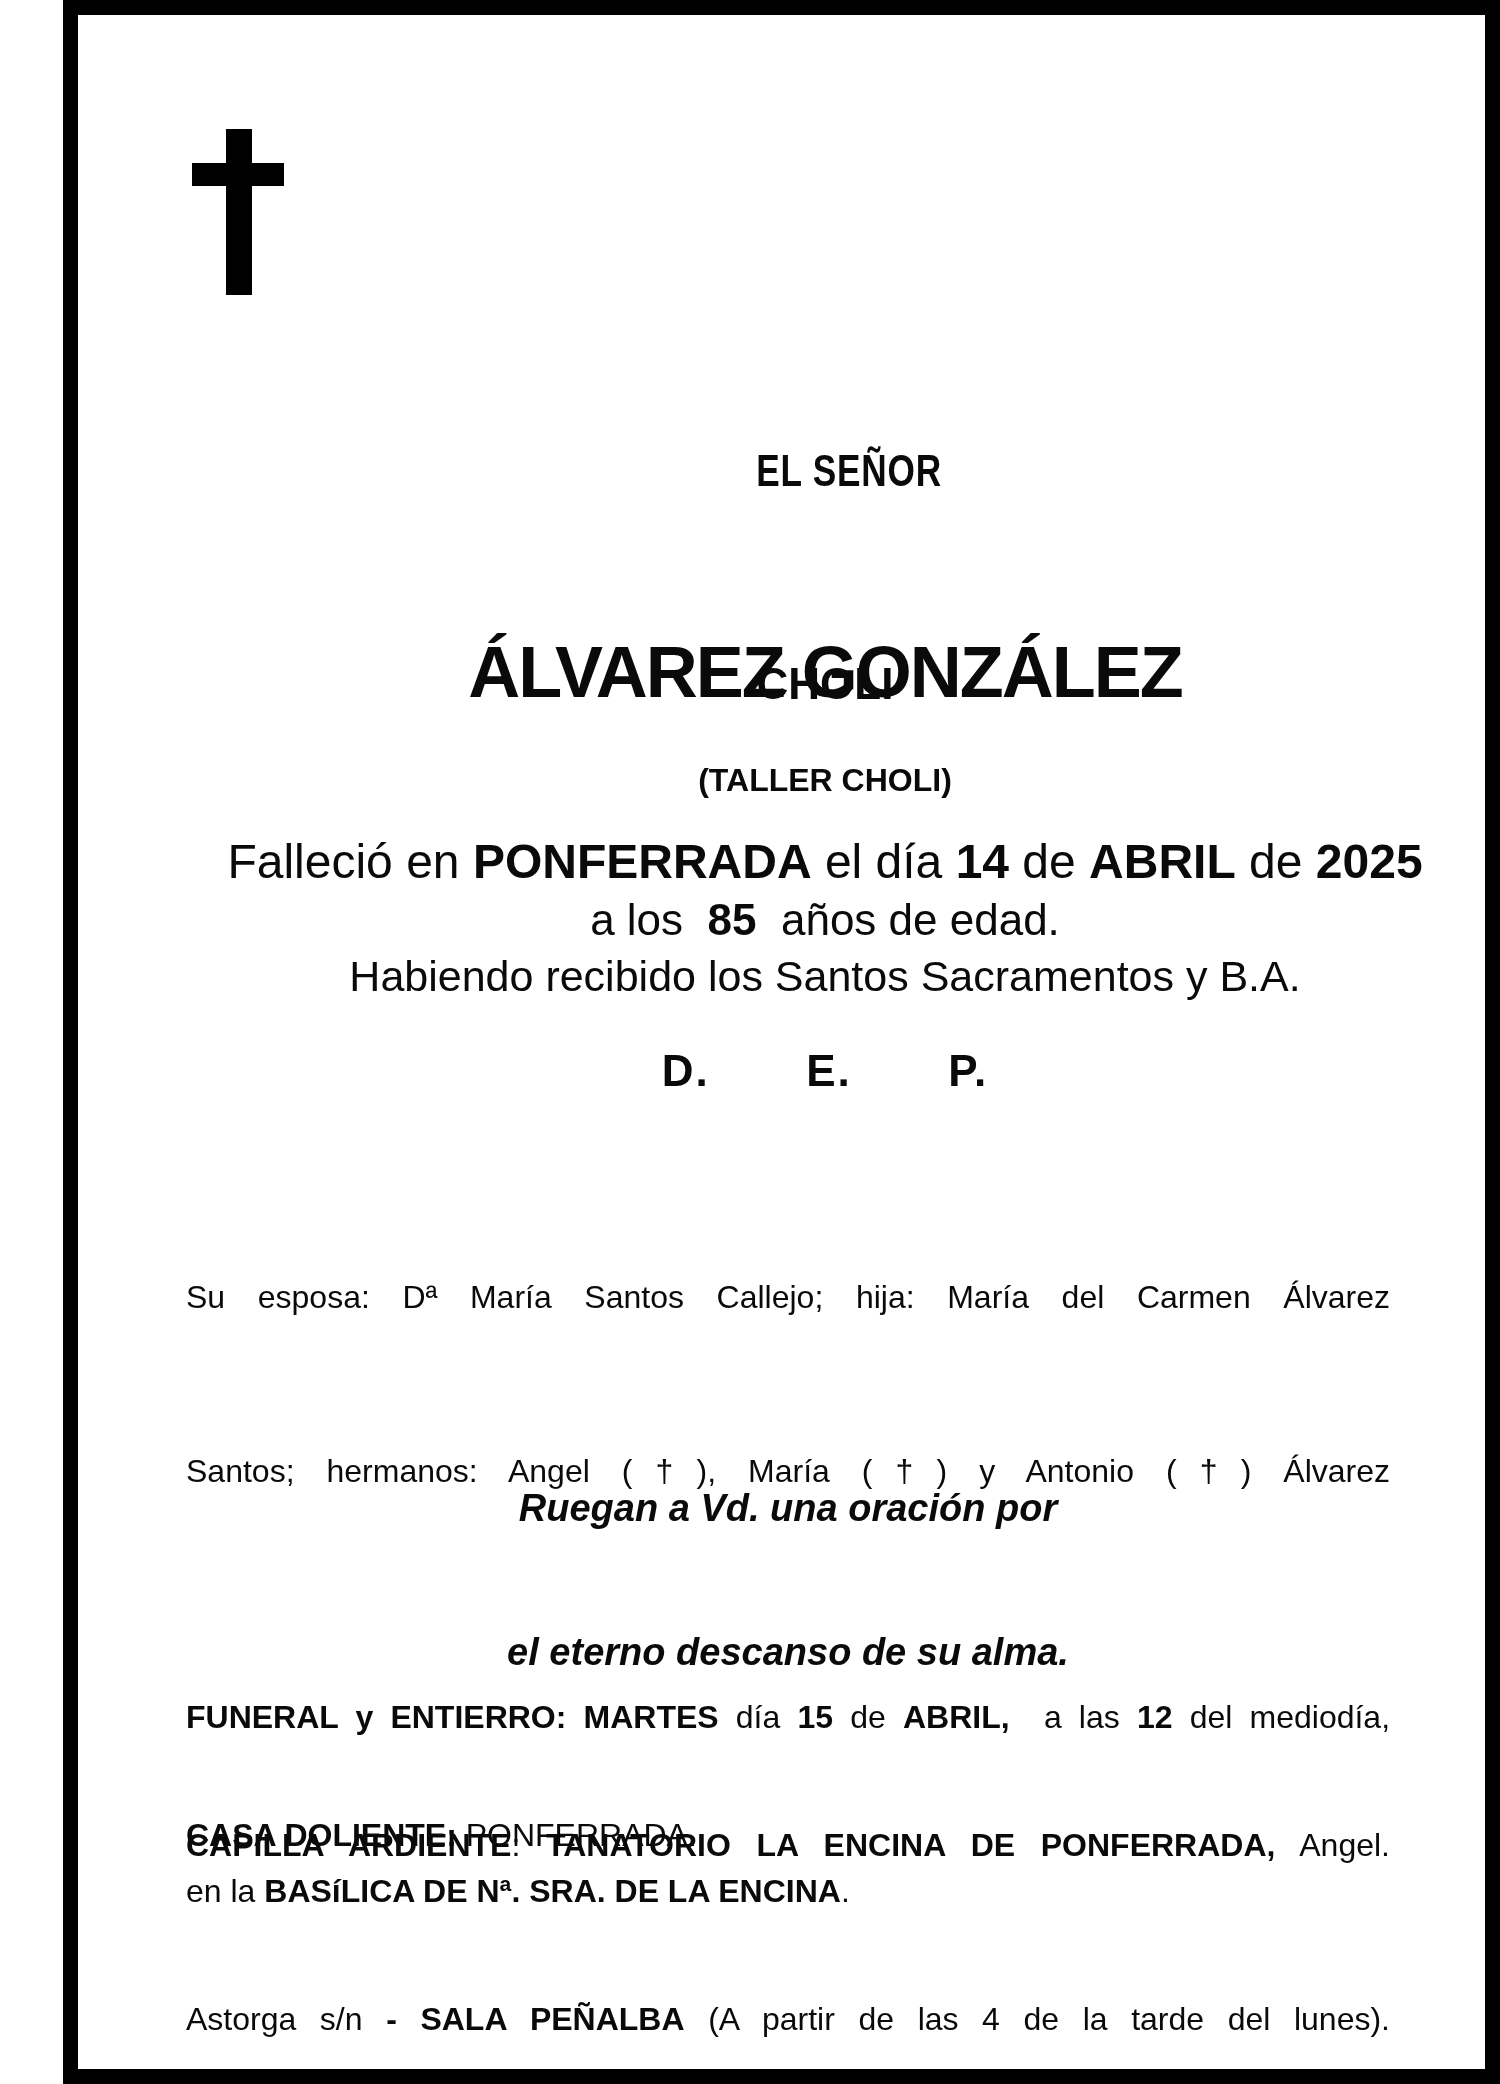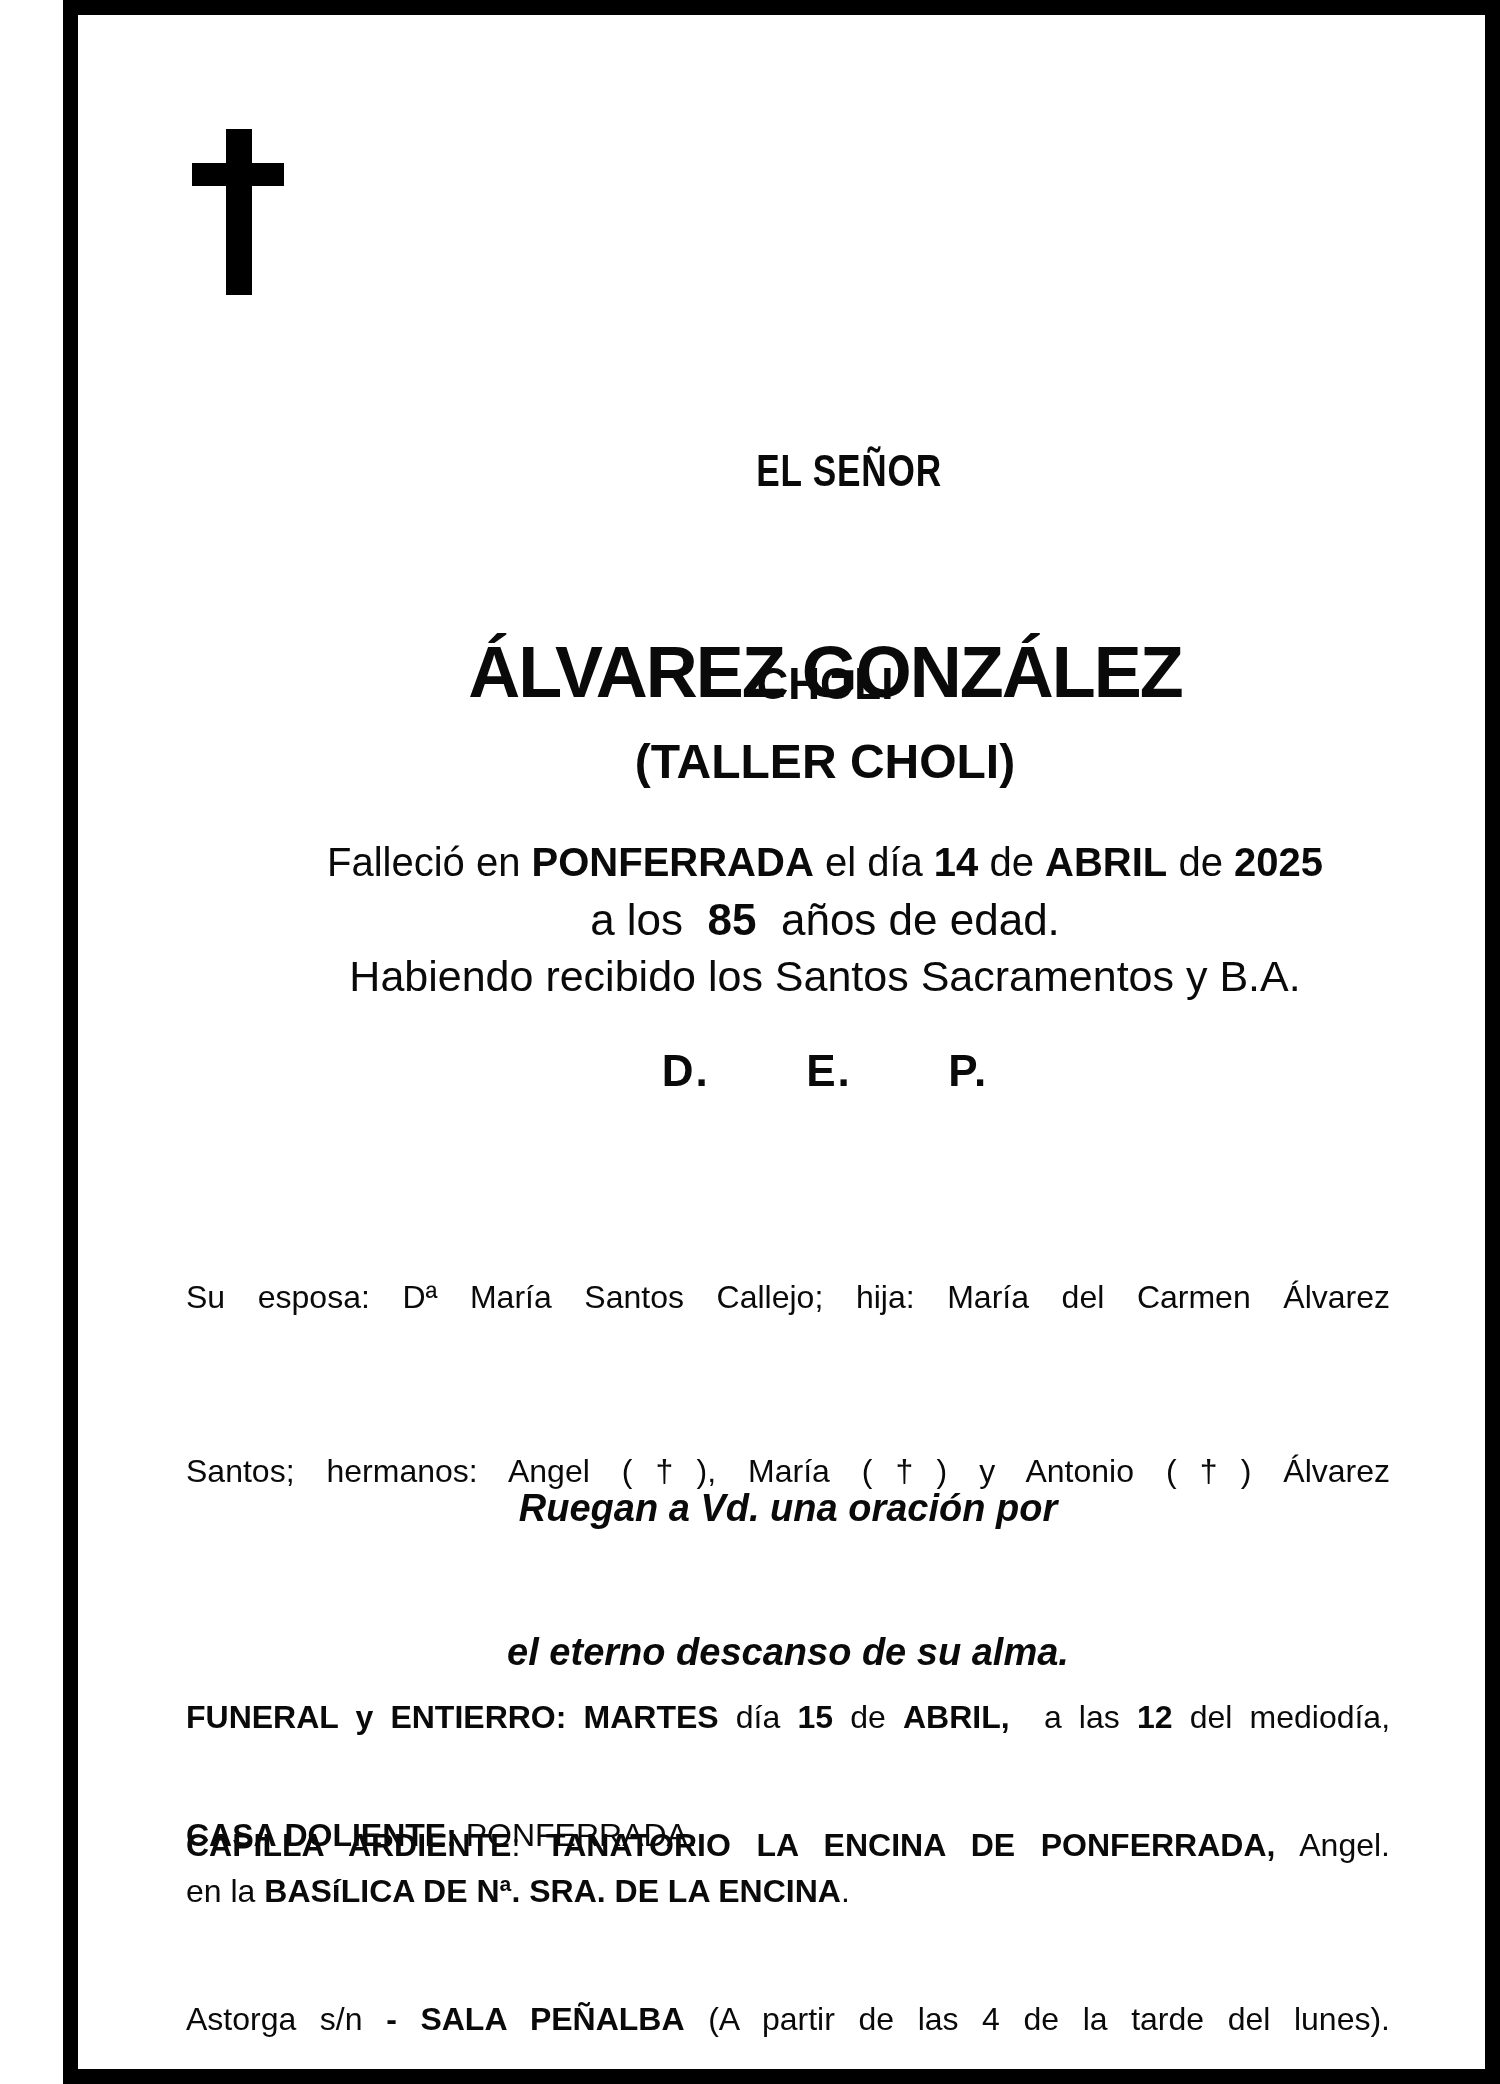--- a/index.html
+++ b/index.html
@@ -26,23 +26,23 @@
 
   
   .center { position: absolute; left: 150px; width: 1350px; text-align: center; white-space: pre-wrap; }
 
   .salutation { top: 396px; font-size: 44px; font-weight: 700; }
   .salutation .squeeze { display: inline-block; transform: scaleX(0.8); transform-origin: 50% 50%; letter-spacing: 1px; }
 
   .name { top: 472px; font-size: 72px; font-weight: 700; line-height: 80px; letter-spacing: -2px; }
 
   .alias  { top: 658px; font-size: 44px; font-weight: 700; line-height: 52px; }
-  .alias2 { top: 736px; font-size: 48px; font-weight: 700; line-height: 52px; }
+  .alias2 { top: 754px; font-size: 32px; font-weight: 700; line-height: 52px; }
 
-  .death-line { top: 836px; font-size: 40px; line-height: 52px; }
+  .death-line { top: 836px; font-size: 48px; line-height: 52px; }
   .age-line   { top: 894px; font-size: 44px; line-height: 52px; }
   .sacraments { top: 950px; font-size: 43px; line-height: 52px; }
 
   .dep { top: 1046px; font-size: 44px; font-weight: 700; word-spacing: 34px; letter-spacing: 2px; }
 
   
   .col { position: absolute; left: 186px; width: 1204px; white-space: pre-wrap; }
   .body-text { font-size: 32px; line-height: 58px; }
   .jl { text-align: justify; text-align-last: justify; }
 

